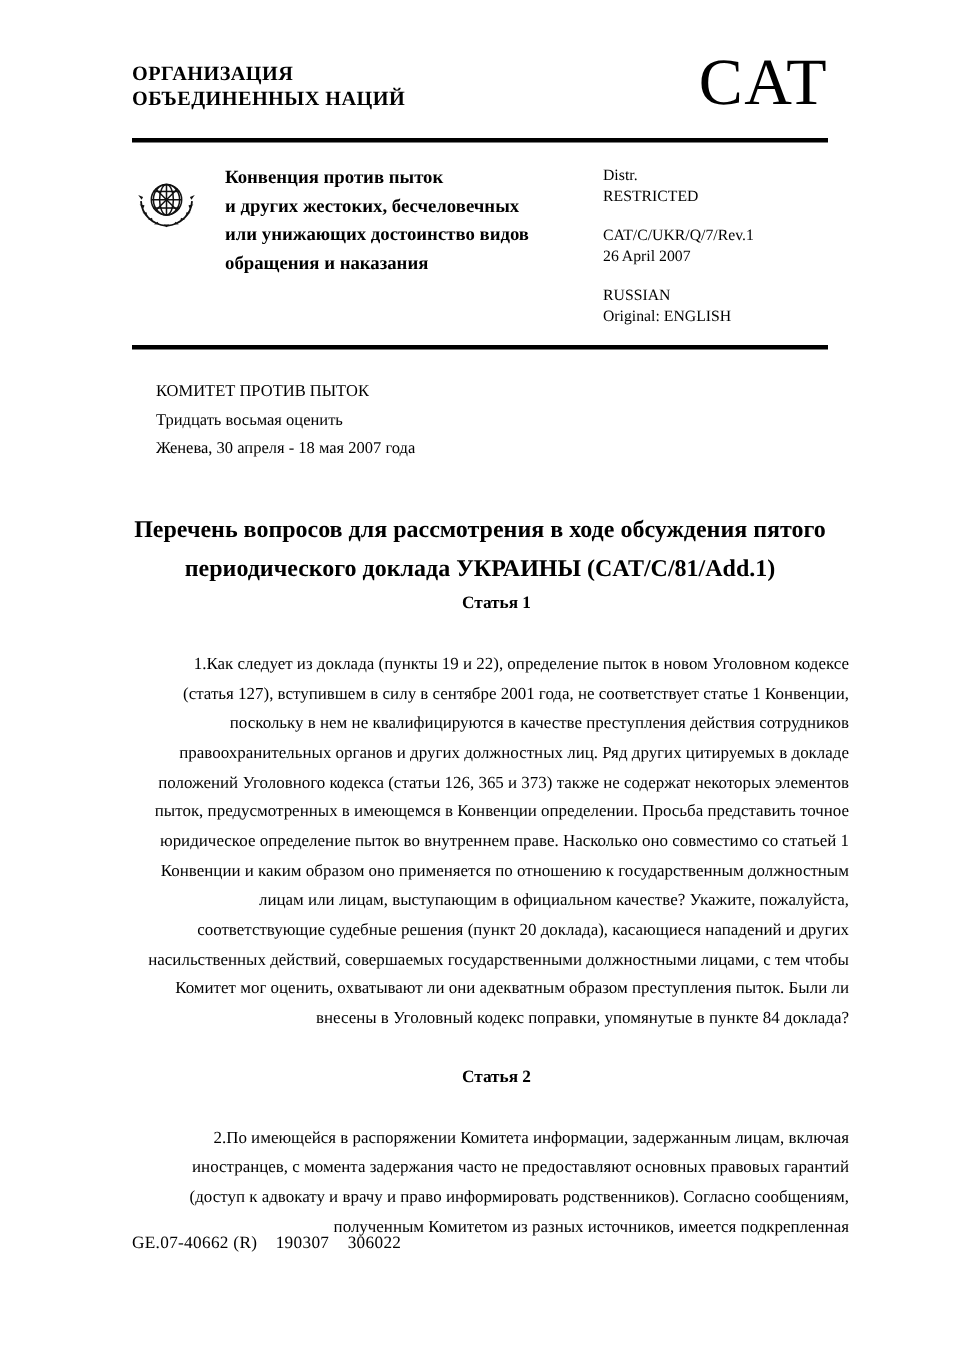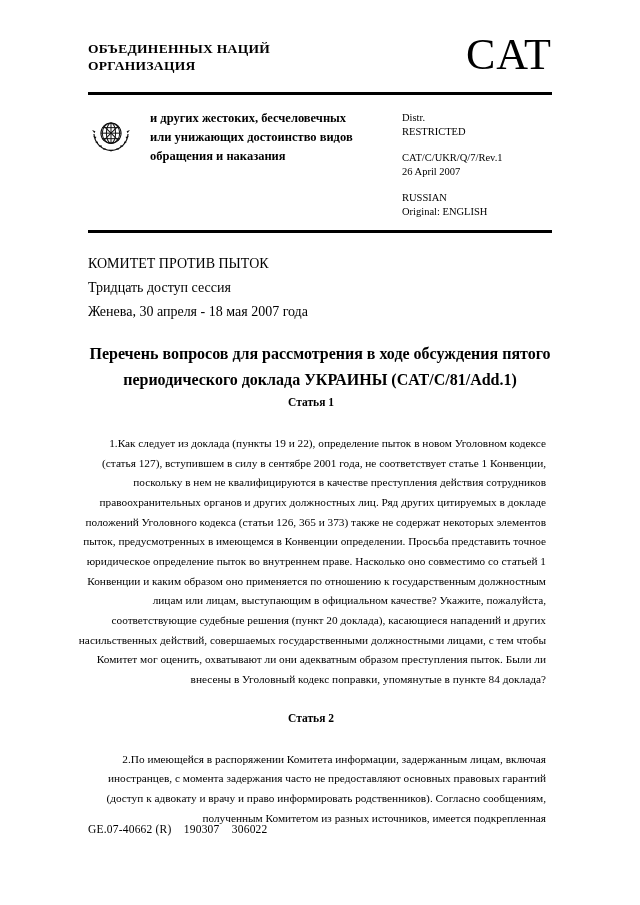--- a/index.html
+++ b/index.html
@@ -88,23 +88,23 @@
     line-height: 1.38;
     padding-top: 3px;
     margin-left: 8px;
   }
   .distr .gap { height: 11px; }
   .distr div { white-space: nowrap; }
 
   
   .committee {
     position: absolute;
-    left: 88px;
+    left: 104px;
     top: 252px;
-    font-size: 14px;
+    font-size: 11px;
     line-height: 1.72;
   }
   .committee div { white-space: nowrap; }
 
   
   .doc-heading {
     position: absolute;
     left: 88px;
     top: 341px;
     width: 464px;
@@ -115,21 +115,21 @@
   }
 
   
   .article-head {
     text-align: center;
     font-weight: bold;
     font-size: 11.5px;
   }
   .body-col {
     position: absolute;
-    left: 76px;
+    left: 96px;
     top: 396px;
     width: 470px;
   }
   .para {
     font-size: 11.3px;
     line-height: 1.74;
     text-align: right;
   }
   .para .num {
     display: inline-block;
@@ -148,22 +148,22 @@
     white-space: pre;
   }
 </style>
 </head>
 <body>
 
 <div class="page">
 
   <div class="masthead">
     <div class="org-name">
+      <div>ОРГАНИЗАЦИЯ</div>
       <div>ОБЪЕДИНЕННЫХ НАЦИЙ</div>
-      <div>ОРГАНИЗАЦИЯ</div>
     </div>
     <div class="cat-logo">CAT</div>
   </div>
 
   <div class="rule rule-top"></div>
 
   <div class="conv-block">
     <div class="emblem">
       <svg viewBox="0 0 100 100" width="46" height="46" aria-hidden="true">
         <g fill="none" stroke="#111" stroke-width="2.2">
@@ -189,41 +189,42 @@
           <path d="M86 46 l5 -7 l-7 3 z"></path>
           <path d="M83 58 l6 -5 l-7 1 z"></path>
           <path d="M78 68 l7 -3 l-6 -1 z"></path>
           <path d="M70 76 l7 -1 l-6 -3 z"></path>
           <path d="M61 81 l7 1 l-5 -4 z"></path>
           <path d="M50 86 l-4 -4 l8 0 z"></path>
         </g>
       </svg>
     </div>
     <div class="conv-title">
+      <div>Конвенция против пыток</div>
       <div>и других жестоких, бесчеловечных</div>
       <div>или унижающих достоинство видов</div>
       <div>обращения и наказания</div>
     </div>
     <div class="distr">
       <div>Distr.</div>
       <div>RESTRICTED</div>
       <div class="gap"></div>
       <div>CAT/C/UKR/Q/7/Rev.1</div>
       <div>26 April 2007</div>
       <div class="gap"></div>
       <div>RUSSIAN</div>
       <div>Original:  ENGLISH</div>
     </div>
   </div>
 
   <div class="rule rule-mid"></div>
 
   <div class="committee">
     <div>КОМИТЕТ ПРОТИВ ПЫТОК</div>
-    <div>Тридцать доступ сессия</div>
+    <div>Тридцать восьмая оценить</div>
     <div>Женева, 30 апреля - 18 мая 2007 года</div>
   </div>
 
   <div class="doc-heading">
     <div>Перечень вопросов для рассмотрения в ходе обсуждения пятого</div>
     <div>периодического доклада УКРАИНЫ (CAT/C/81/Add.1)</div>
   </div>
 
   <div class="body-col">
 

